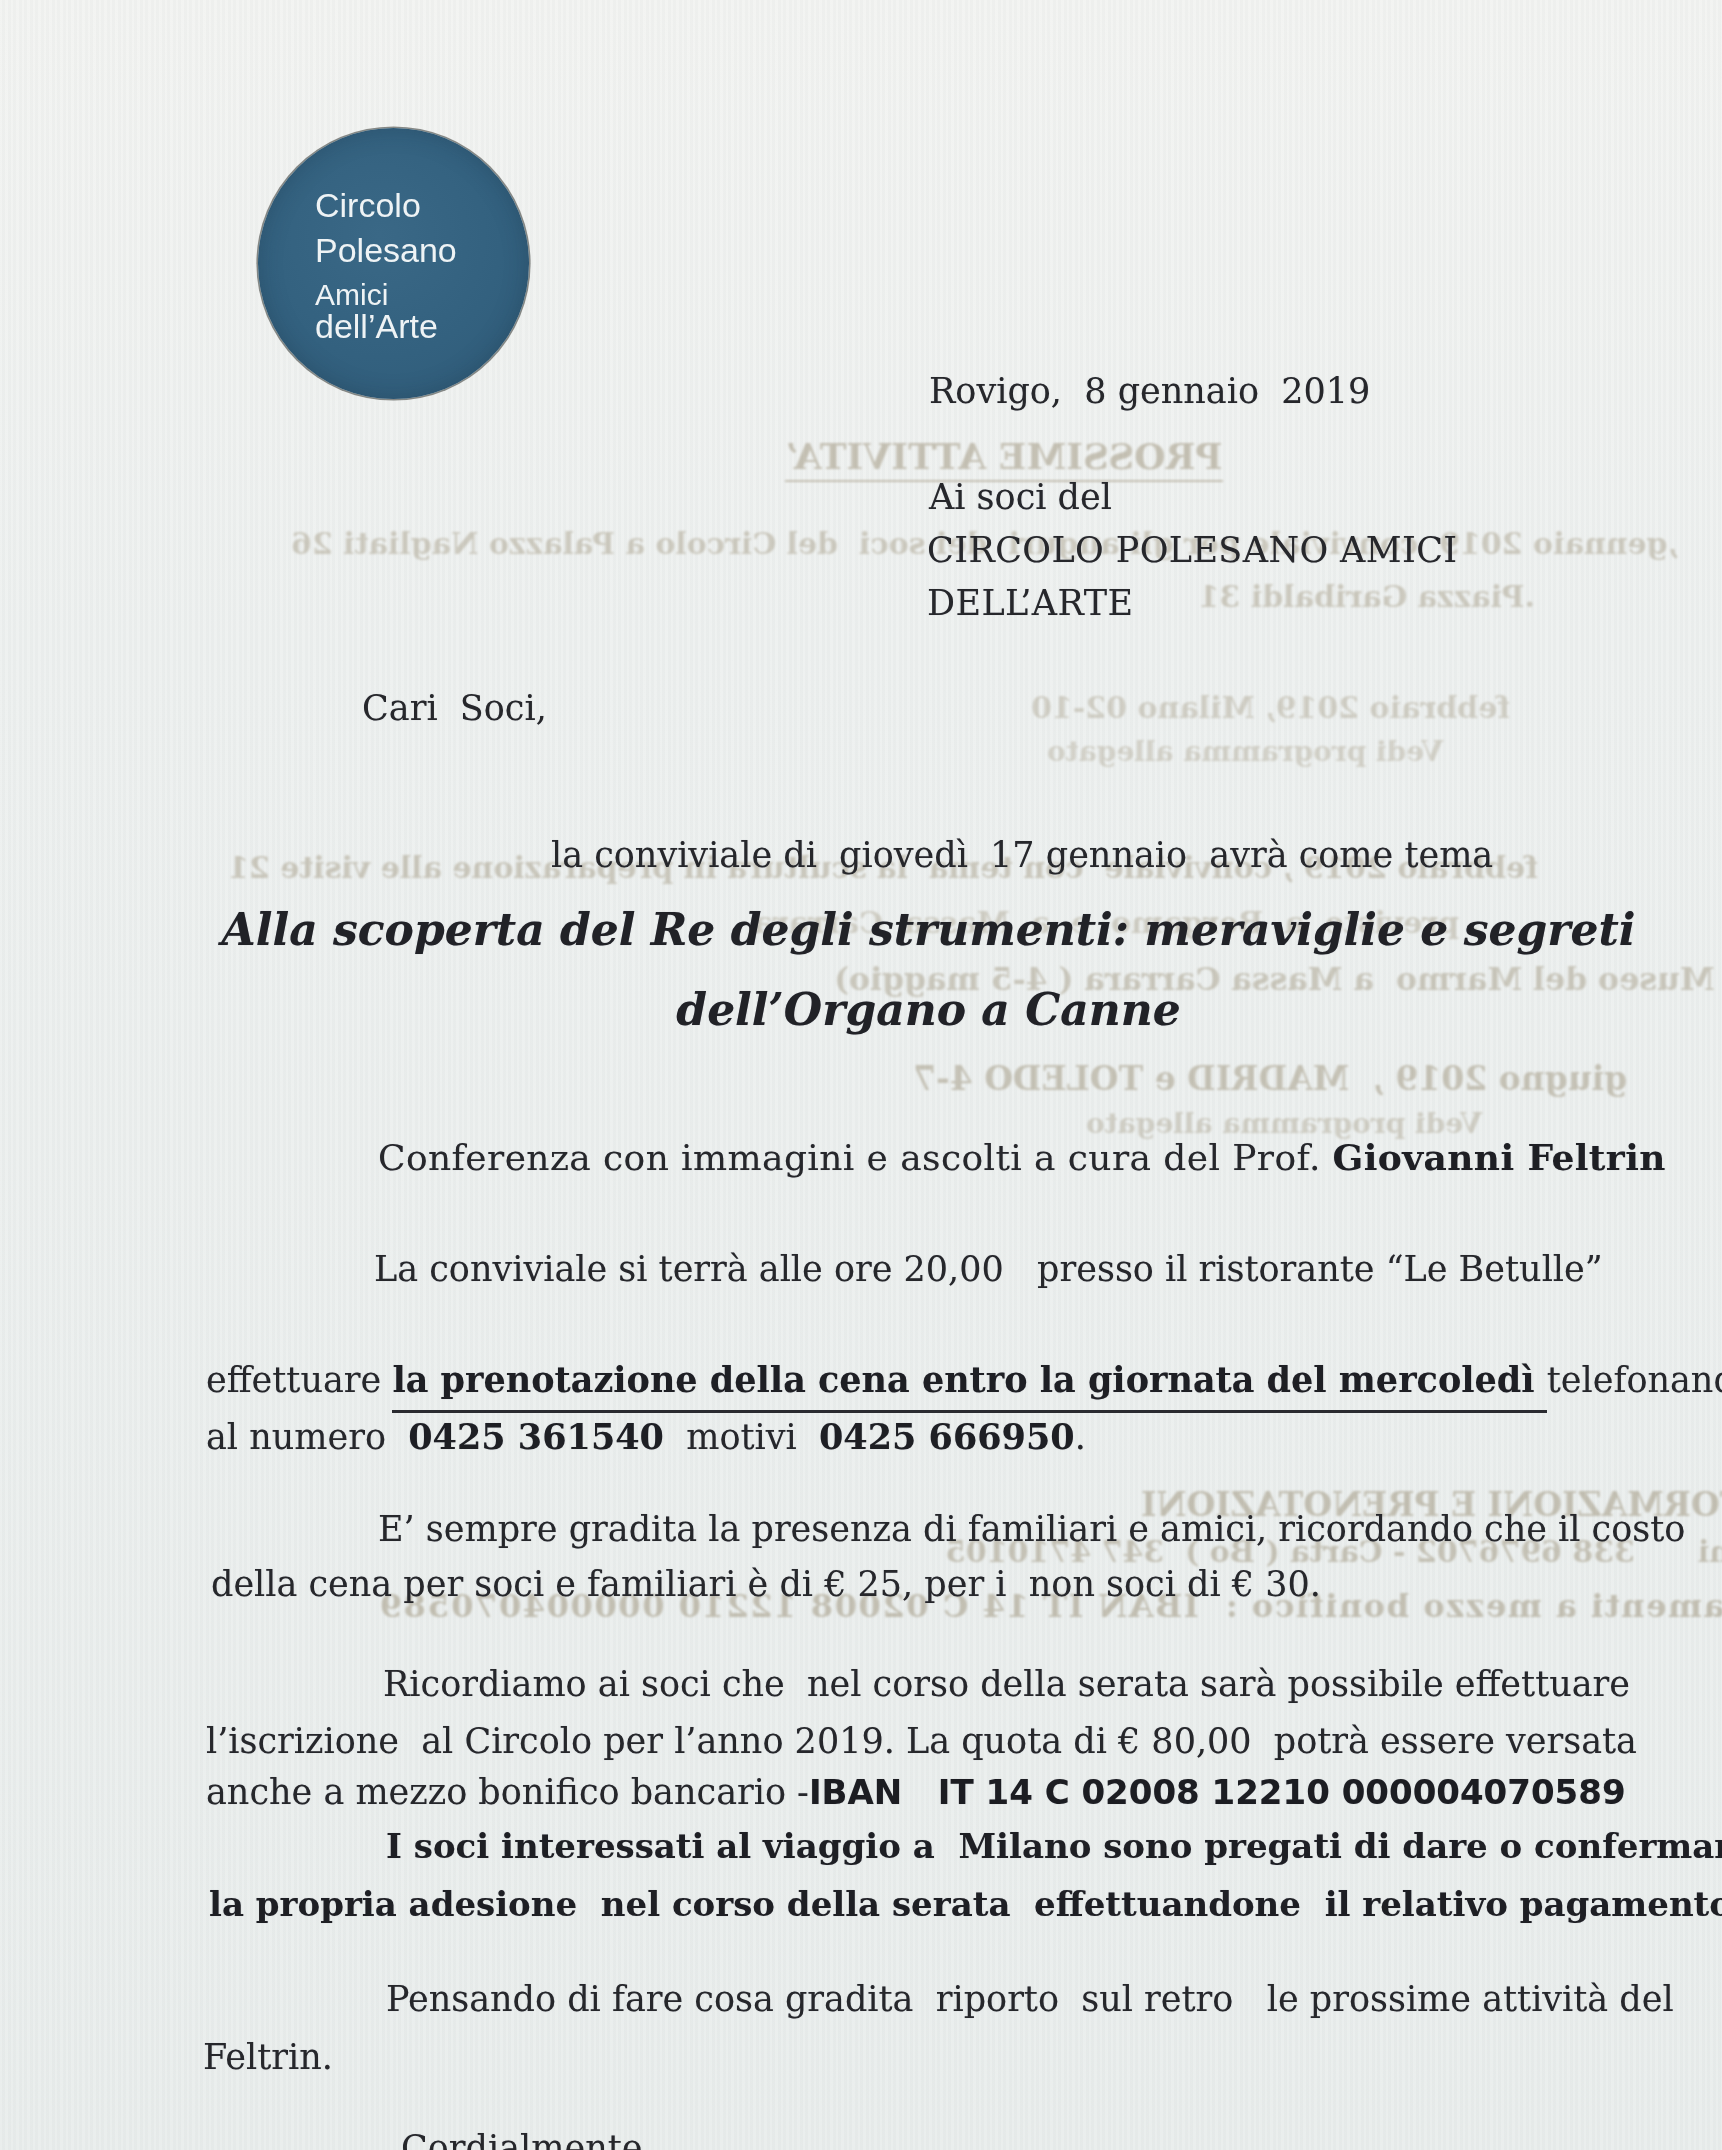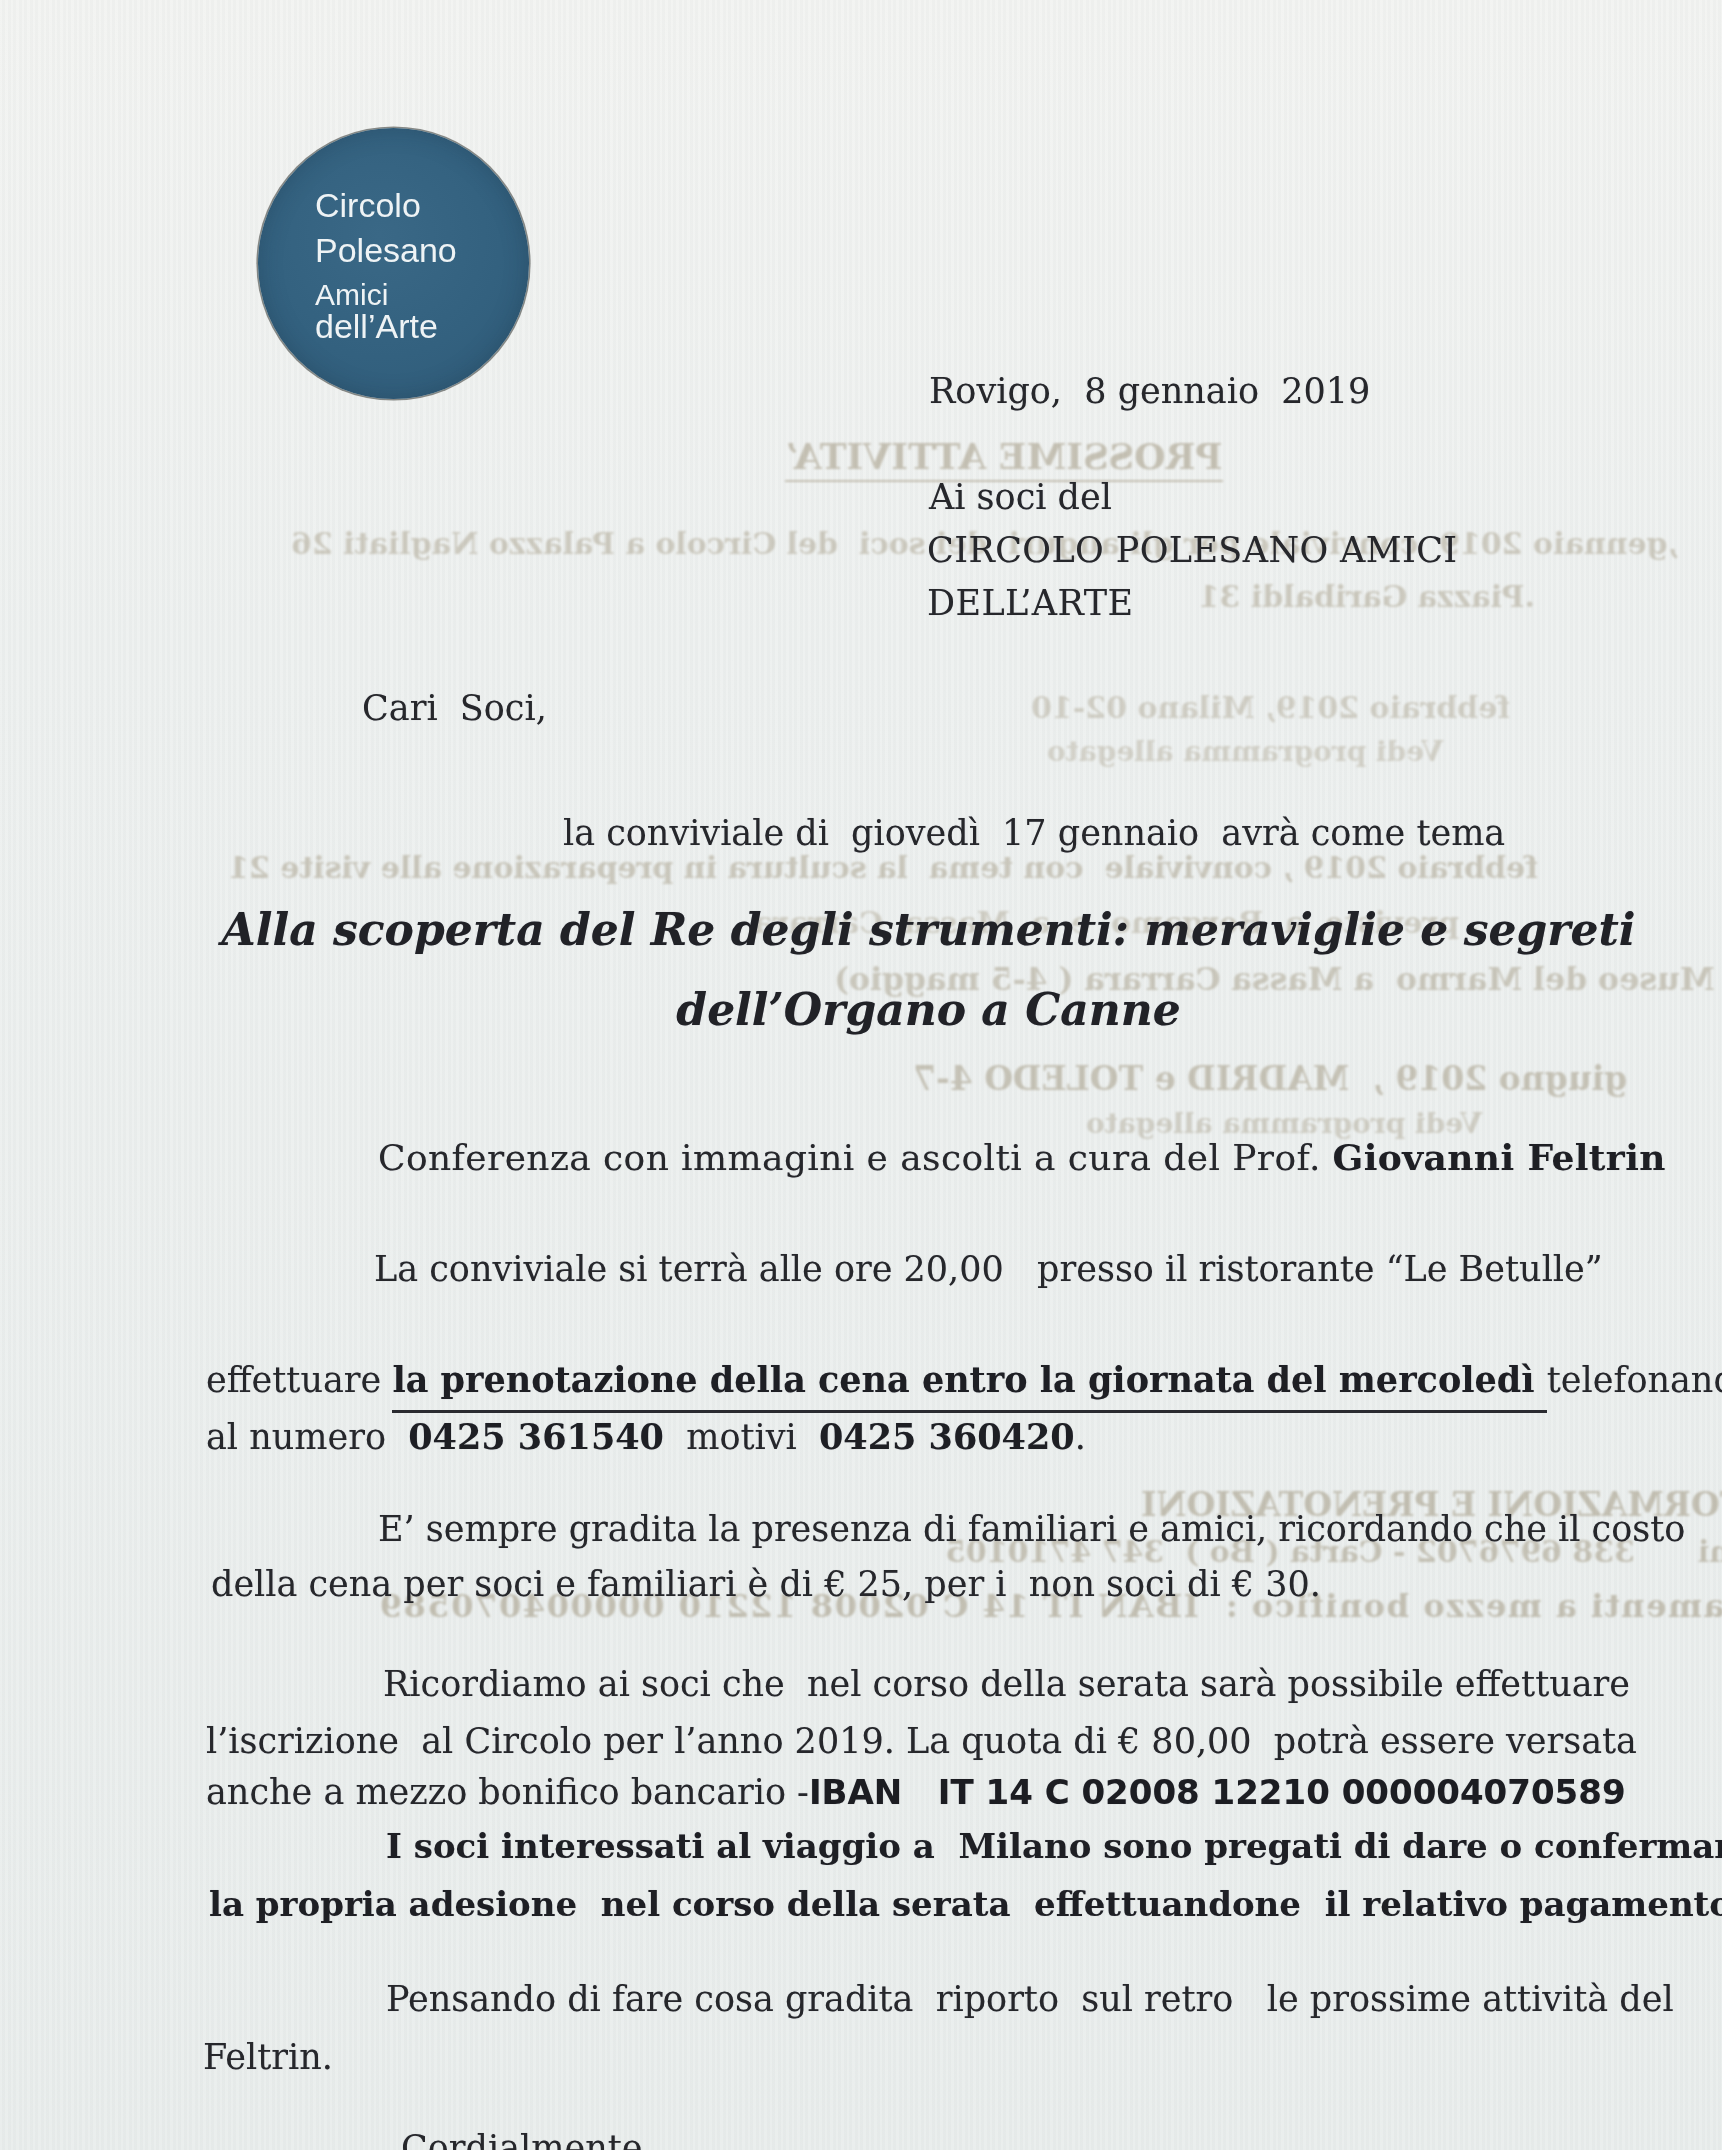--- a/index.html
+++ b/index.html
@@ -24,21 +24,21 @@
     text-shadow:0 0 0.8px rgba(55,55,80,.35);
   }
   .b{font-weight:700;color:#1e1f24;}
   .u{border-bottom:3.1px solid #2a2b30;padding-bottom:10px;}
   
   .dateline{left:929px;top:370px;font-size:35px;}
   .rcpt1{left:929px;top:476px;font-size:35px;}
   .rcpt2{left:927px;top:529px;font-size:35px;letter-spacing:0.4px;}
   .rcpt3{left:927px;top:582px;font-size:35px;letter-spacing:0.4px;}
   .salutation{left:362px;top:687px;font-size:35px;}
-  .intro{left:551px;top:812px;font-size:35px;margin-left:12px;}
+  .intro{left:551px;top:834px;font-size:35px;}
   
   .title-line{
     position:absolute;left:134px;width:1589px;text-align:center;
     font-size:44px;font-style:italic;font-weight:700;color:#212227;
     white-space:pre;text-shadow:0 0 0.8px rgba(50,50,75,.4);
   }
   .title1{top:904px;}
   .title2{top:984px;}
   .conference{left:378px;top:1099px;font-size:36px;letter-spacing:0.4px;margin-top:36px;}
   
@@ -133,21 +133,21 @@
   <div class="ln salutation">Cari  Soci,</div>
   <div class="ln intro">la conviviale di  giovedì  17 gennaio  avrà come tema</div>
 
   <div class="title-line title1">Alla scoperta del Re degli strumenti: meraviglie e segreti</div>
   <div class="title-line title2">dell’Organo a Canne</div>
 
   <div class="ln conference"><span>Conferenza con immagini e ascolti a cura del Prof. </span><span class="b">Giovanni Feltrin</span></div>
 
   <div class="ln p1l1">La conviviale si terrà alle ore 20,00   presso il ristorante “Le Betulle”</div>
   <div class="ln p1l3"><span>effettuare </span><span class="b u">la prenotazione della cena entro la giornata del mercoledì </span><span>telefonando</span></div>
-  <div class="ln p1l4"><span>al numero  </span><span class="b">0425 361540</span><span>  motivi  </span><span class="b">0425 360420</span><span>.</span></div>
+  <div class="ln p1l4"><span>al numero  </span><span class="b">0425 361540</span><span>  motivi  </span><span class="b">0425 666950</span><span>.</span></div>
 
   <div class="ln p2l1">E’ sempre gradita la presenza di familiari e amici, ricordando che il costo</div>
   <div class="ln p2l2">della cena per soci e familiari è di € 25, per i  non soci di € 30.</div>
 
   <div class="ln p3l1">Ricordiamo ai soci che  nel corso della serata sarà possibile effettuare</div>
   <div class="ln p3l2">l’iscrizione  al Circolo per l’anno 2019. La quota di € 80,00  potrà essere versata</div>
   <div class="ln p3l3"><span>anche a mezzo bonifico bancario -</span><span class="iban">IBAN   IT 14 C 02008 12210 000004070589</span></div>
 
   <div class="ln p4l1">I soci interessati al viaggio a  Milano sono pregati di dare o confermare</div>
   <div class="ln p4l2">la propria adesione  nel corso della serata  effettuandone  il relativo pagamento.</div>

